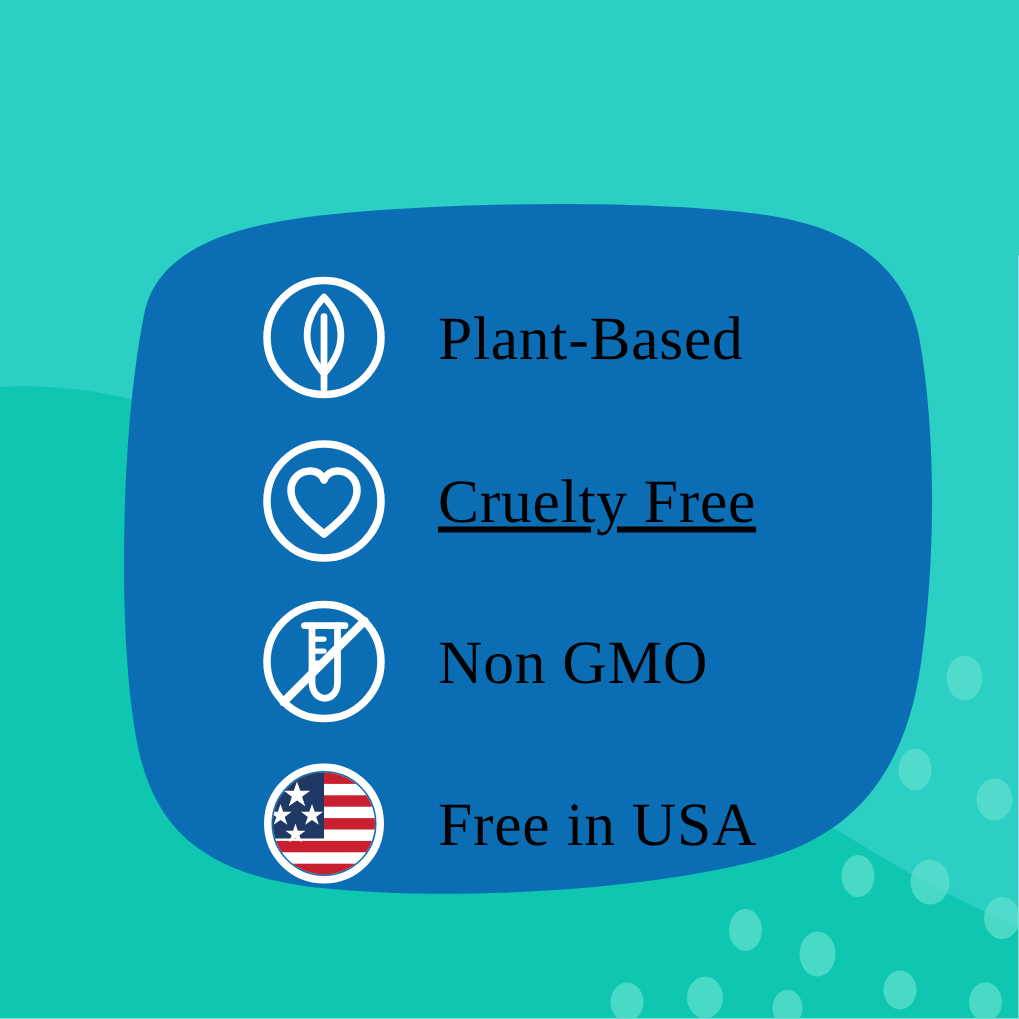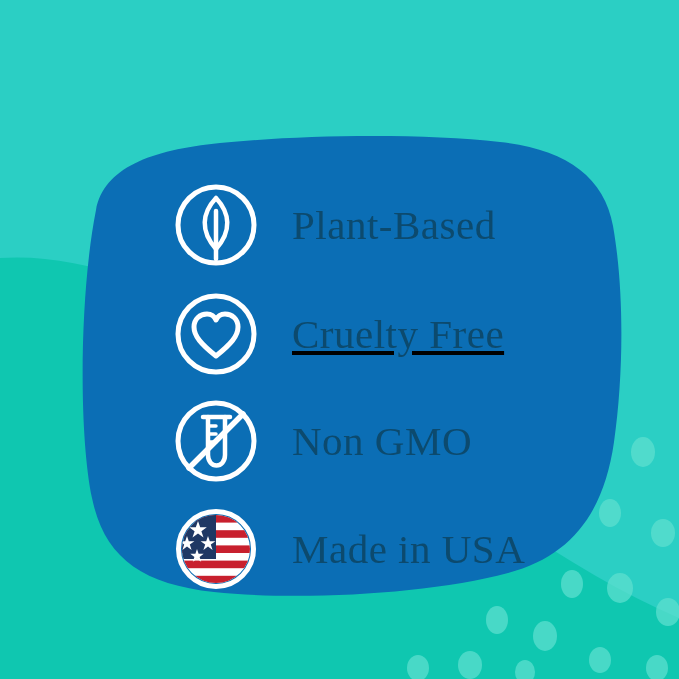--- a/index.html
+++ b/index.html
@@ -78,21 +78,21 @@
     height: 96px;
   }
   .badge-icon {
     width: 96px;
     height: 96px;
     flex: 0 0 96px;
     position: relative;
   }
   .badge-label {
     margin-left: 28px;
-    color: #0c4a6e;
+    color: #000000;
     font-family: "Liberation Serif", "DejaVu Serif", serif;
     font-size: 41px;
     line-height: 44px;
     white-space: nowrap;
     letter-spacing: 0.5px;
   }
 </style>
 </head>
 <body>
 
@@ -197,17 +197,17 @@
 
             <g fill="#FFFFFF">
               <polygon points="30,20 32.2,26.2 38.8,26.2 33.4,30.2 35.5,36.5 30,32.6 24.5,36.5 26.6,30.2 21.2,26.2 27.8,26.2"></polygon>
               <polygon points="19,35 20.8,40.2 26.4,40.2 21.8,43.6 23.6,48.9 19,45.6 14.4,48.9 16.2,43.6 11.6,40.2 17.2,40.2"></polygon>
               <polygon points="40,35 41.8,40.2 47.4,40.2 42.8,43.6 44.6,48.9 40,45.6 35.4,48.9 37.2,43.6 32.6,40.2 38.2,40.2"></polygon>
               <polygon points="29,48 30.6,52.8 35.7,52.8 31.6,55.9 33.2,60.7 29,57.7 24.8,60.7 26.4,55.9 22.3,52.8 27.4,52.8"></polygon>
             </g>
           </g>
         </svg>
       </div>
-      <div class="badge-label">Made in USA</div>
+      <div class="badge-label">Free in USA</div>
     </div>
 
   </div>
 </div>
 
 </body></html>

